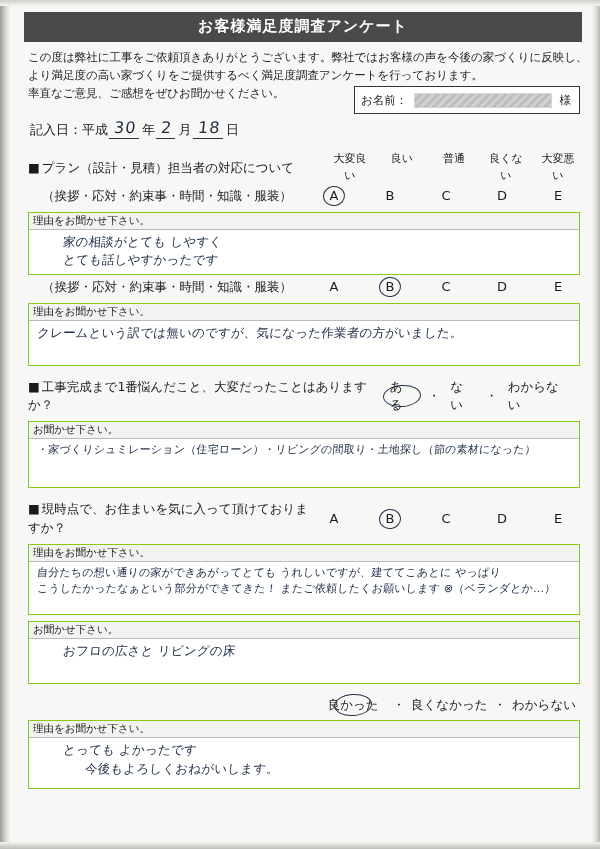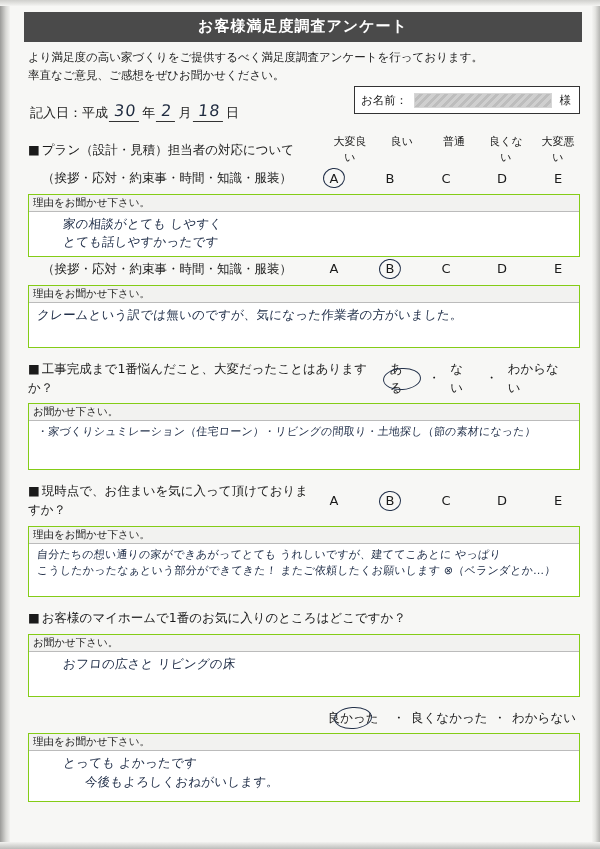--- a/index.html
+++ b/index.html
@@ -152,20 +152,21 @@
   <div class="scan-edge-left"></div>
   <div class="scan-edge-right"></div>
   <div class="scan-edge-top"></div>
   <div class="scan-edge-bottom"></div>
 
   <div class="sheet">
 
     <div class="title-bar">お客様満足度調査アンケート</div>
 
     <div class="intro">
+      <div>この度は弊社に工事をご依頼頂きありがとうございます。弊社ではお客様の声を今後の家づくりに反映し、</div>
       <div>より満足度の高い家づくりをご提供するべく満足度調査アンケートを行っております。</div>
       <div>率直なご意見、ご感想をぜひお聞かせください。</div>
     </div>
 
     <div class="name-row">
       <span class="name-label">お名前：</span>
       <span class="name-redact"></span>
       <span class="name-suffix">様</span>
     </div>
 
@@ -259,23 +260,20 @@
       </div>
     </div>
     <div class="reason-box">
       <div class="reason-label">理由をお聞かせ下さい。</div>
       <div class="reason-body" style="min-height:44px;">
         <span class="hw small">自分たちの想い通りの家ができあがってとても うれしいですが、建ててこあとに やっぱり</span>
         <span class="hw small">こうしたかったなぁという部分ができてきた！ またご依頼したくお願いします ⊗（ベランダとか…）</span>
       </div>
     </div>
 
-    <div class="q">
-      <span class="sq">■</span><span>お客様のマイホームで1番のお気に入りのところはどこですか？</span>
-    </div>
     <div class="reason-box">
       <div class="reason-label">お聞かせ下さい。</div>
       <div class="reason-body" style="min-height:36px;">
         <span class="hw ind hand-lg">おフロの広さと リビングの床</span>
       </div>
     </div>
 
     <div class="q inline-row">
       <div class="spacer"></div>
       <div style="display:flex;align-items:center;gap:6px;font-size:12.5px;margin-right:4px;">

